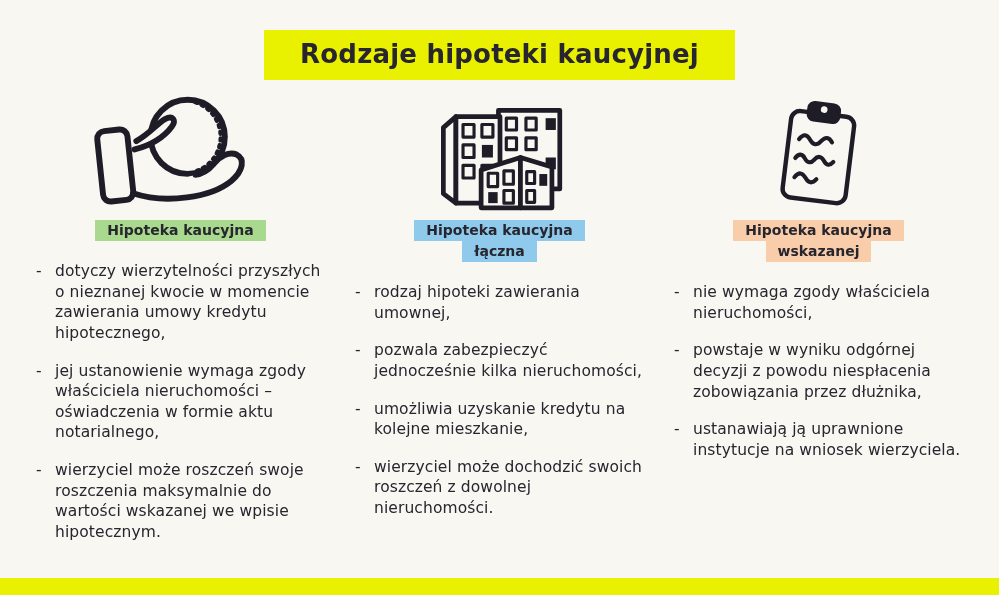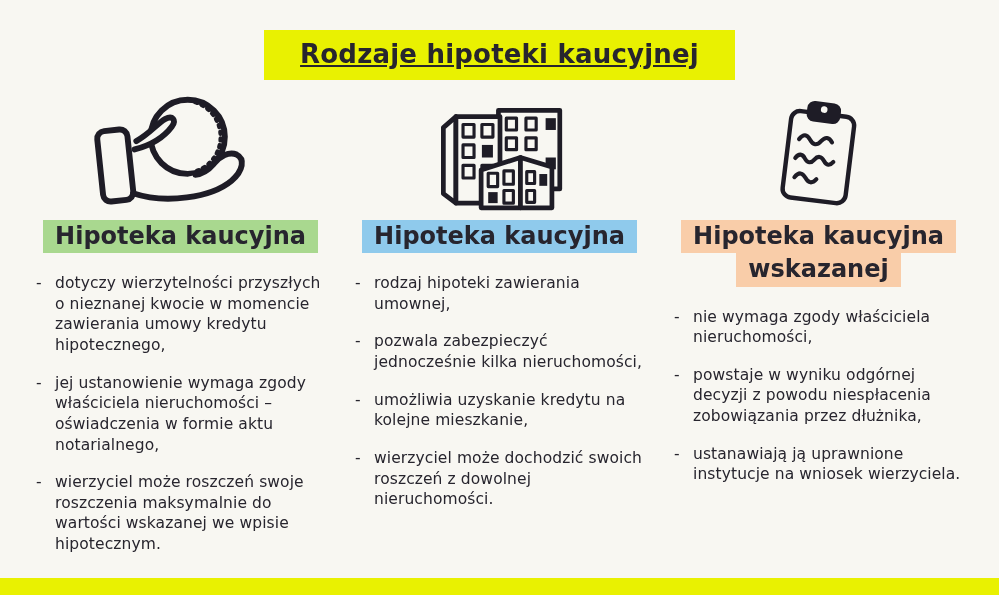--- a/index.html
+++ b/index.html
@@ -5,36 +5,36 @@
   * { margin:0; padding:0; box-sizing:border-box; }
   html,body { width:999px; height:595px; }
   body {
     font-family: "DejaVu Sans", "Liberation Sans", sans-serif;
     background:#f8f7f2;
     color:#27252e;
     overflow:hidden;
   }
   .canvas { position:relative; width:999px; height:595px; background:#f8f7f2; }
 
-  .title-wrap { display:flex; justify-content:center; padding-top:30px;text-decoration:underline; }
+  .title-wrap { display:flex; justify-content:center; padding-top:30px; }
   .title-band {
     background:#e9f101;
     padding:9px 36px 11px;
     font-size:26px; font-weight:700; letter-spacing:.2px;
   }
 
   .columns { display:flex; gap:30px; padding:12px 36px 0; }
   .column { flex:1; min-width:0; }
 
   .icon-box { height:120px; display:flex; align-items:center; justify-content:center; }
   .icon-box svg { display:block; }
 
   .heading { margin-top:8px; display:flex; flex-direction:column; align-items:center; }
   .hl {
-    font-size:24px; font-weight:700; line-height:1.22;
+    font-size:14px; font-weight:700; line-height:1.22;
     padding:2px 12px; white-space:nowrap;
   }
   .hl-green  { background:#a9d88f; }
   .hl-blue   { background:#8fcaec; }
   .hl-orange { background:#f9cda9; }
 
   .bullets { margin-top:20px; }
   .bullet {
     display:flex; gap:9px; margin-bottom:17px;
     font-size:15.5px; line-height:1.33; letter-spacing:.1px;
@@ -116,20 +116,21 @@
           <rect class="ink" x="105" y="99" width="12" height="17" stroke-width="4"></rect>
           <rect class="solid" x="85" y="126" width="12" height="14"></rect>
           <rect class="ink" x="105" y="124" width="12" height="16" stroke-width="4"></rect>
           <rect class="ink" x="134" y="100" width="10" height="15" stroke-width="4"></rect>
           <rect class="solid" x="150" y="103" width="10" height="15"></rect>
           <rect class="ink" x="134" y="124" width="10" height="15" stroke-width="4"></rect>
         </svg>
       </div>
       <div class="heading">
         <span class="hl hl-blue">Hipoteka kaucyjna</span>
+        <span class="hl hl-blue">łączna</span>
       </div>
       <div class="bullets">
         <div class="bullet">
           <span class="dash">-</span>
           <span>rodzaj hipoteki zawierania umownej,</span>
         </div>
         <div class="bullet">
           <span class="dash">-</span>
           <span>pozwala zabezpieczyć jednocześnie kilka nieruchomości,</span>
         </div>

